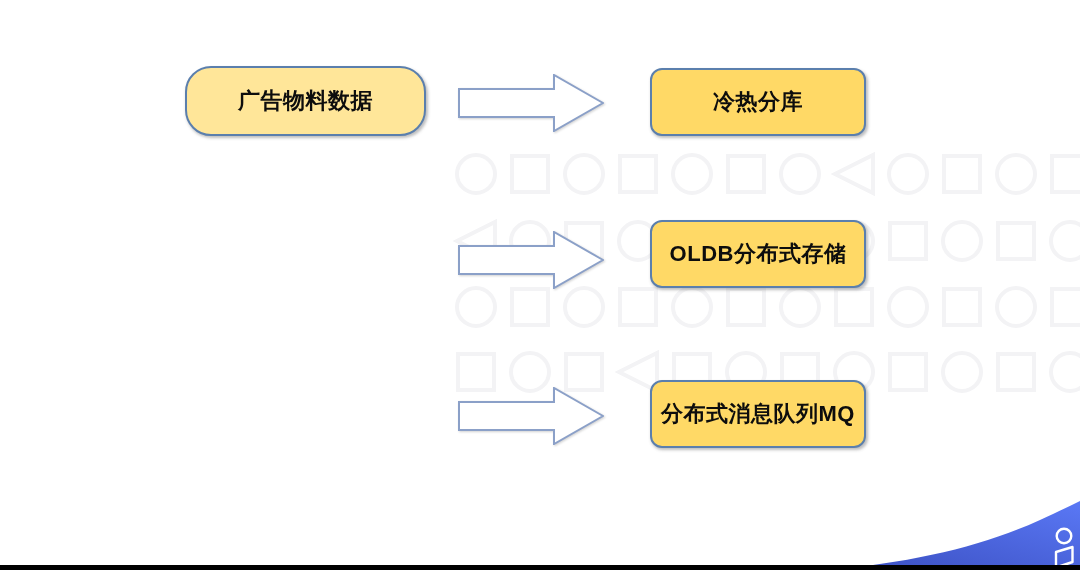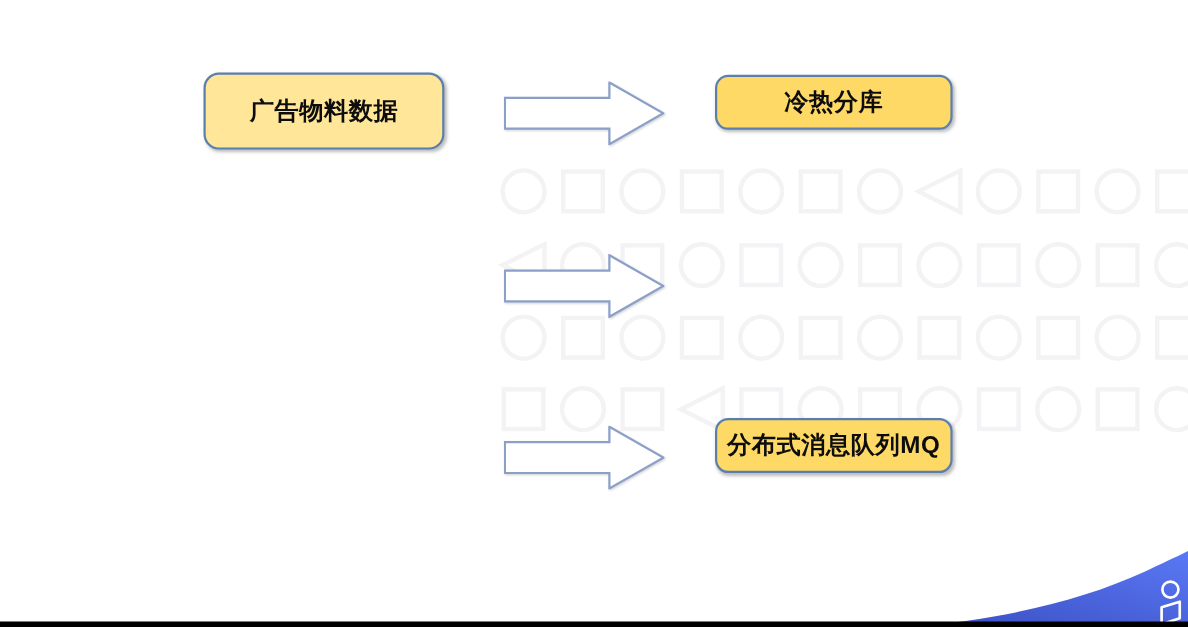--- a/index.html
+++ b/index.html
@@ -24,26 +24,26 @@
     position:absolute;
     display:flex;align-items:center;justify-content:center;
     border:2px solid var(--box_border,#5B7FAD);
     box-shadow:1.5px 2px 3px rgba(110,110,110,.45);
     font-size:22px;font-weight:600;color:#0d0d0d;
     letter-spacing:.5px;
     box-sizing:border-box;
     text-align:center;
   }
   .node.src{
-    left:185px;width:219px;height:70px;
+    left:185px;width:241px;height:70px;
     background:var(--source_box_fill,#FFE699);
-    border-radius:14px;
+    border-radius:26px;
   }
   .node.tgt{
-    left:650px;width:216px;height:50px;
+    left:650px;width:216px;height:68px;
     background:var(--target_box_fill,#FFD966);
     border-radius:12px;
   }
   .src.r1{top:66px}.src.r2{top:222px}.src.r3{top:379px}
   .tgt.r1{top:68px}.tgt.r2{top:220px}.tgt.r3{top:380px}
   .arrow{
     position:absolute;left:458px;width:146px;height:58px;
     filter:drop-shadow(1px 1.5px 1px rgba(0,0,0,.18));
   }
   .arrow.r1{top:74px}.arrow.r2{top:231px}.arrow.r3{top:387px}
@@ -128,20 +128,23 @@
     <svg class="arrow r1" viewBox="0 0 146 58">
       <path d="M1 15 H96 V1 L145 29 L96 57 V43 H1 Z"></path>
     </svg>
     <div class="node tgt r1">
       <span>冷热分库</span>
     </div>
 
     <svg class="arrow r2" viewBox="0 0 146 58">
       <path d="M1 15 H96 V1 L145 29 L96 57 V43 H1 Z"></path>
     </svg>
+    <div class="node tgt r2">
+      <span>OLDB分布式存储</span>
+    </div>
 
     <svg class="arrow r3" viewBox="0 0 146 58">
       <path d="M1 15 H96 V1 L145 29 L96 57 V43 H1 Z"></path>
     </svg>
     <div class="node tgt r3">
       <span>分布式消息队列MQ</span>
     </div>
 
   </div>
 

